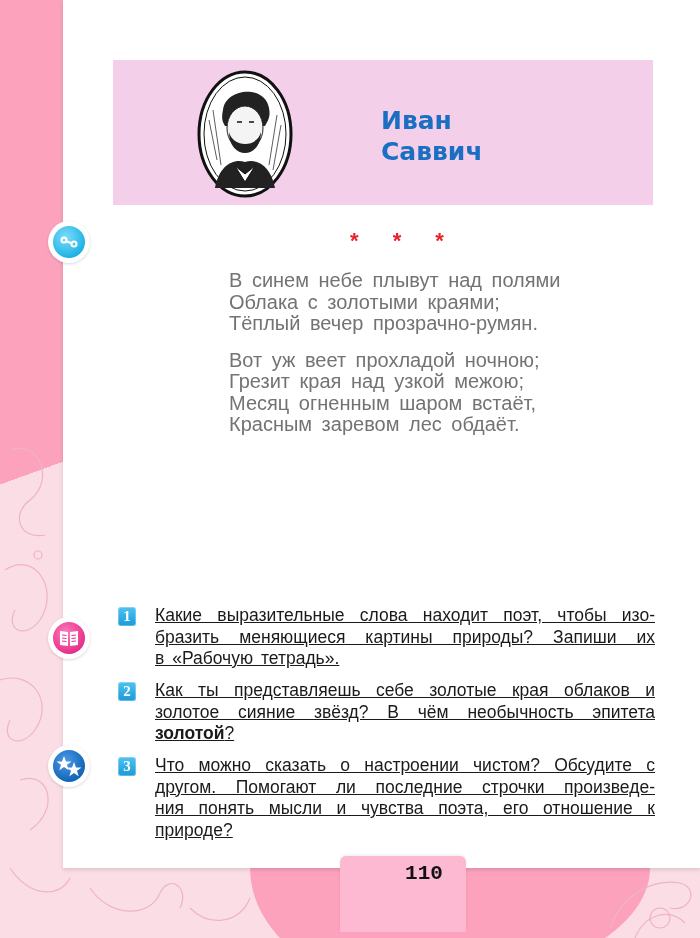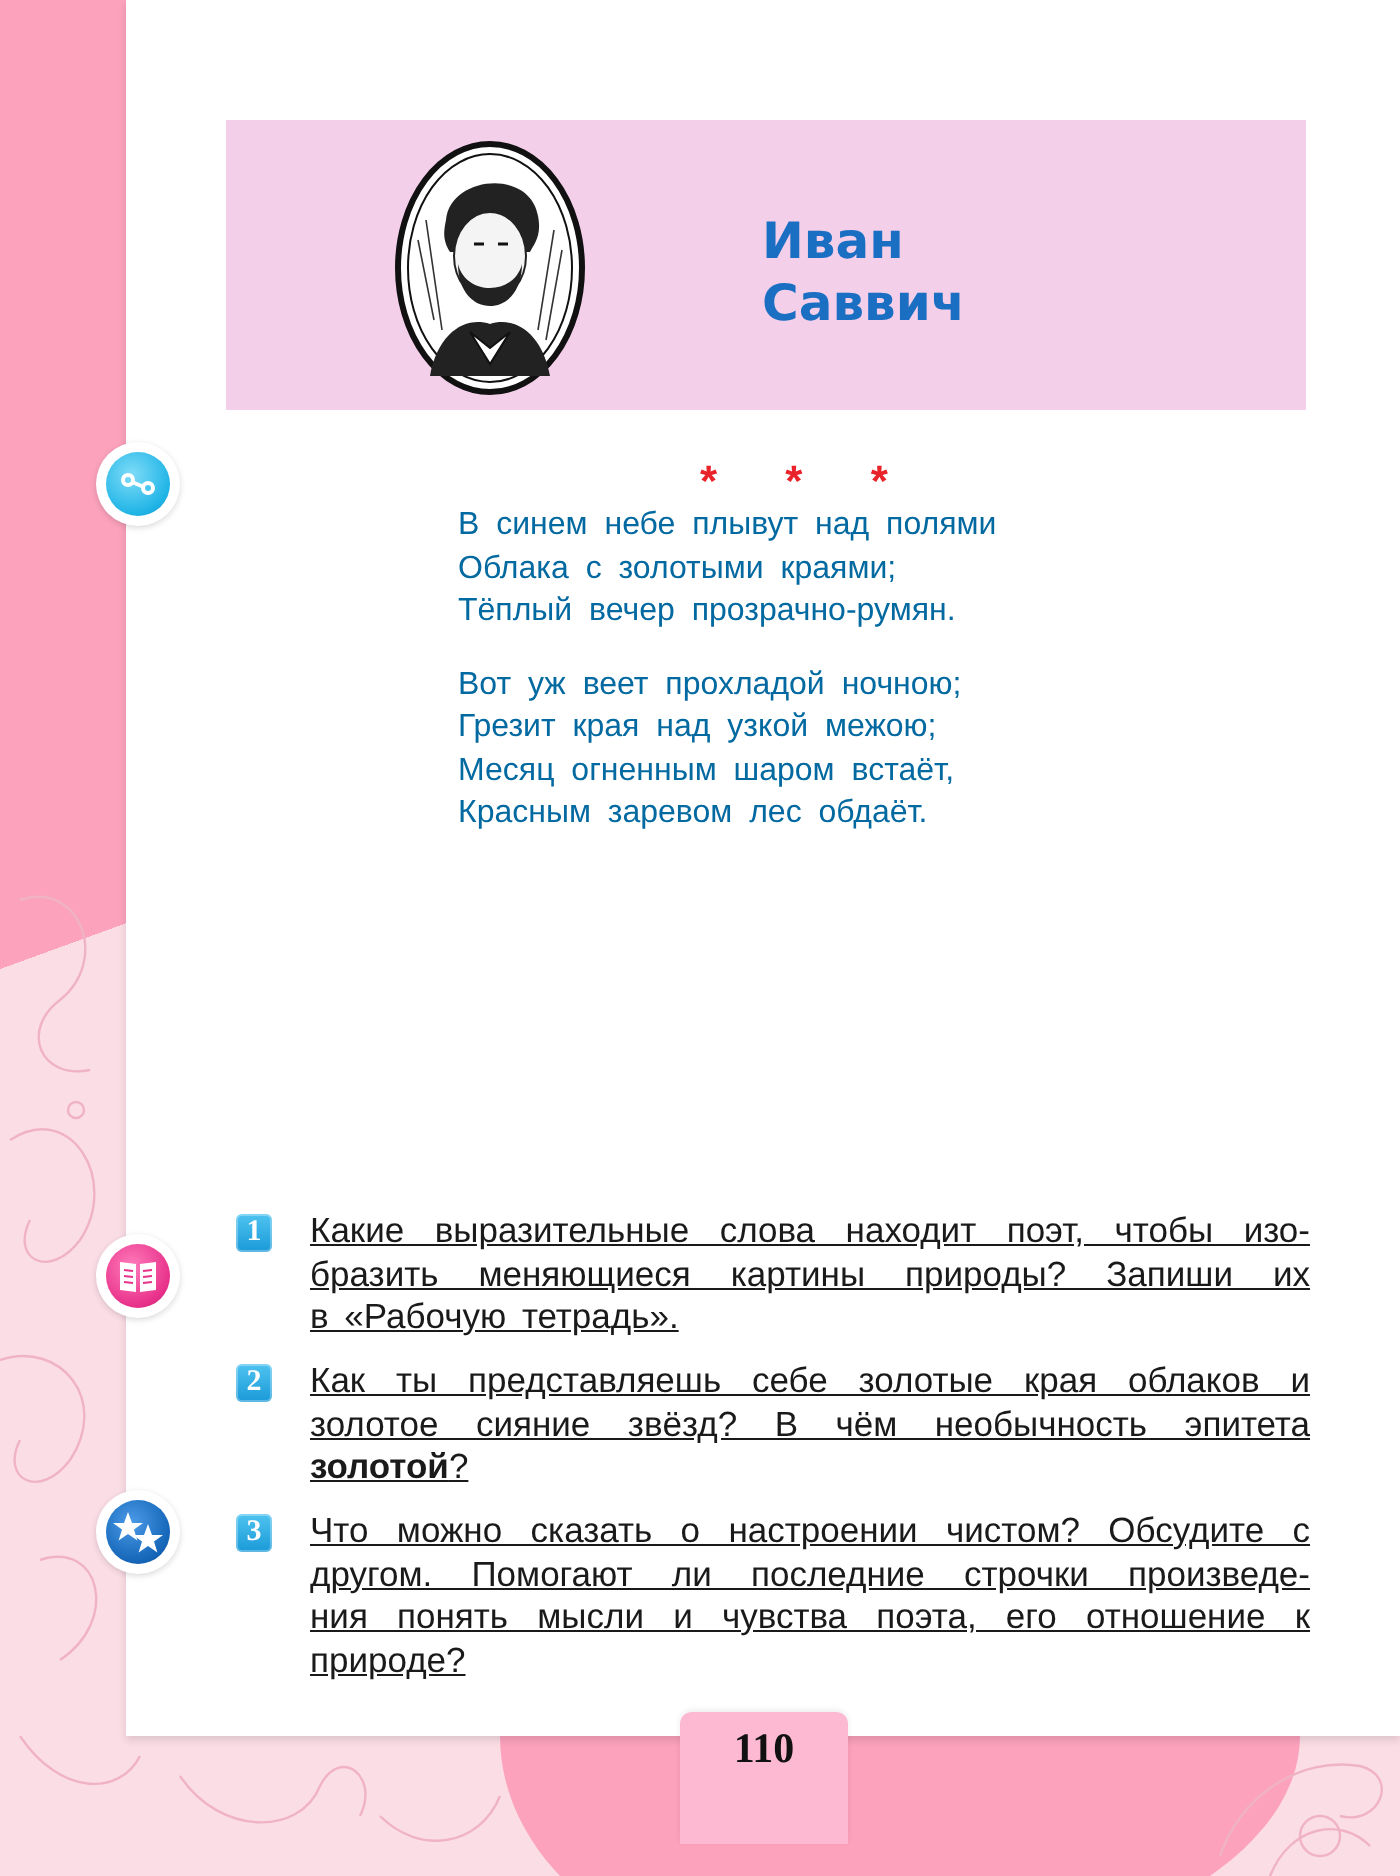--- a/index.html
+++ b/index.html
@@ -47,22 +47,22 @@
     font-family: "DejaVu Sans", sans-serif;
     margin-top: 17px;
   }
   .author-name div { white-space: nowrap; }
 
   .stars {
     position: absolute; left: 287px; top: 228px;
     color: #e8232a; font-size: 22px; font-weight: bold; letter-spacing: 14px;
   }
   .poem {
-    position: absolute; left: 166px; top: 252px;
-    font-size: 16px; line-height: 21.5px; color: #0369a1;
+    position: absolute; left: 166px; top: 270px;
+    font-size: 20px; line-height: 21.5px; color: #737373;
     word-spacing: 4px;
   }
   .stanza { margin-bottom: 15px; }
   .stanza div { white-space: nowrap; }
 
   .task {
     position: absolute; left: 55px; width: 540px;
   }
   .num-badge {
     position: absolute; left: 0; top: 2px; width: 18px; height: 19px;
@@ -85,26 +85,27 @@
     position: absolute; width: 42px; height: 42px; border-radius: 50%;
     background: #ffffff;
     box-shadow: 0 1px 3px rgba(0,0,0,0.15);
   }
   .side-icon .inner {
     position: absolute; left: 5px; top: 5px; width: 32px; height: 32px;
     border-radius: 50%;
   }
 
   .page-num {
-    position: absolute; left: 340px; top: 856px; width: 84px; height: 66px;
+    position: absolute; left: 340px; top: 856px; width: 84px; height: 76px;
     background: #fdb9d1; border-radius: 6px 6px 0 0;
     box-shadow: 0 -1px 3px rgba(0,0,0,0.08);
     text-align: center; font-weight: bold; font-size: 21px; color: #111;
     line-height: 36px;
-    font-family: Liberation Serif, serif;
+    font-family: Liberation Mono, monospace;
+    padding-left: 42px;
   }
 </style>
 </head>
 <body>
 
 <div class="bg-left-strip"></div>
 <div class="bg-left-light"></div>
 <div class="bg-bottom-band"></div>
 <div class="bg-bottom-pink"></div>
 

